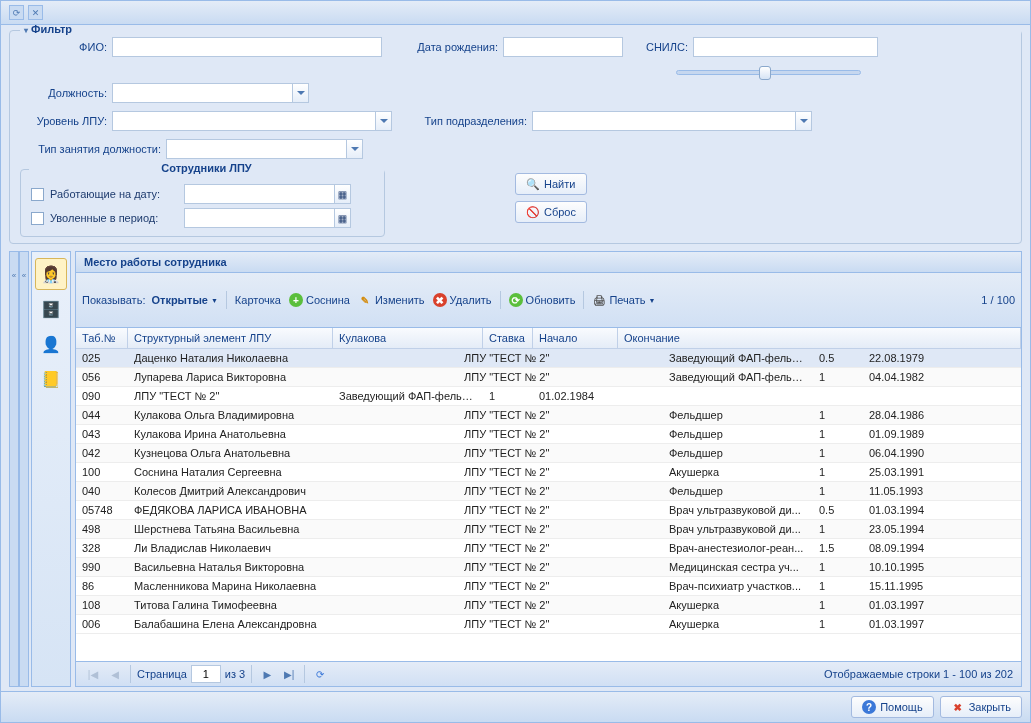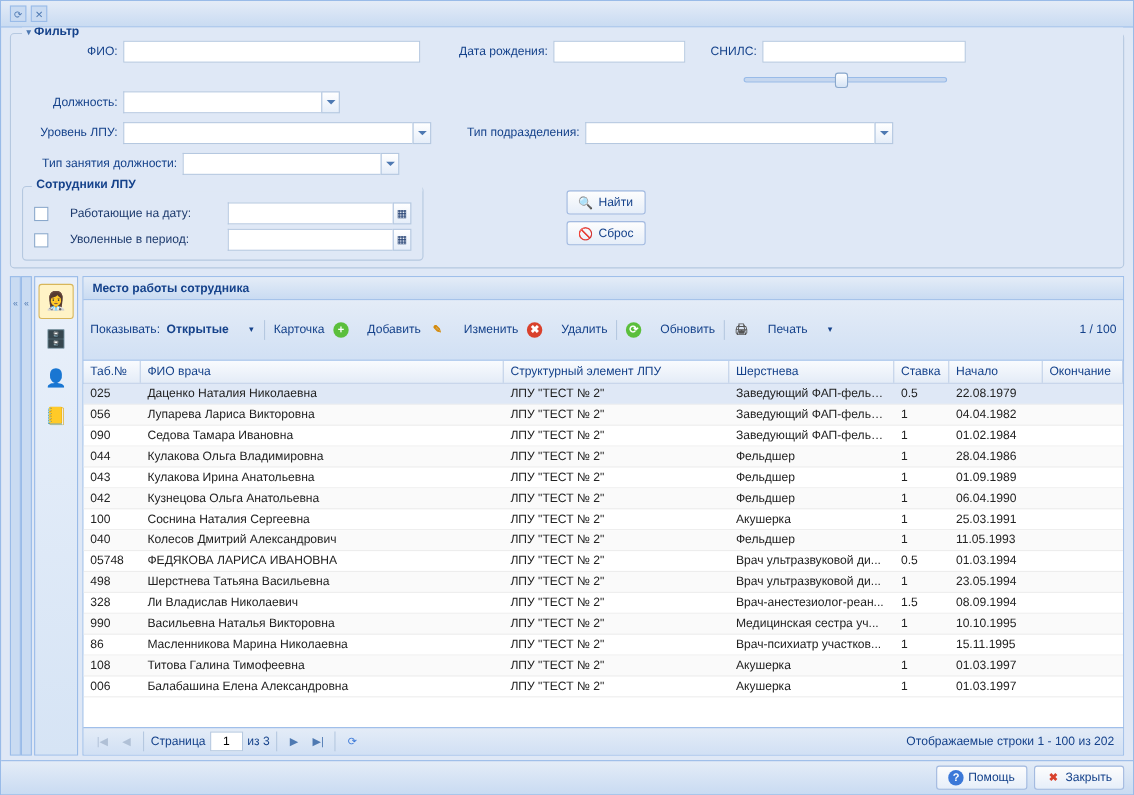--- a/index.html
+++ b/index.html
@@ -19,40 +19,40 @@
 .form-row label { color: #15428b; text-align: right; padding-right: 5px; }
 .text-input { border: 1px solid #b5c8e0; background: #fff; height: 20px; padding: 1px 3px; font-size: 11px; }
 .combo { display: inline-flex; }
 .combo input { border: 1px solid #b5c8e0; border-right: none; background: #fff; height: 20px; padding: 1px 3px; font-size: 11px; }
 .combo .trigger { width: 17px; height: 20px; background: linear-gradient(#fff,#e6eef9); border: 1px solid #b5c8e0; display: flex; align-items: center; justify-content: center; cursor: pointer; }
 .combo .trigger::after { content: ""; border-left: 4px solid transparent; border-right: 4px solid transparent; border-top: 4px solid #4e79b2; }
 .date-field { display: inline-flex; }
 .date-field input { border: 1px solid #b5c8e0; border-right: none; background: #fff; height: 20px; padding: 1px 3px; font-size: 11px; width: 150px; }
 .date-field .trigger { width: 17px; height: 20px; background: linear-gradient(#fff,#e6eef9); border: 1px solid #b5c8e0; display: flex; align-items: center; justify-content: center; cursor: pointer; font-size: 10px; }
 .inner-fieldset { border: 1px solid #b5c8e0; border-radius: 4px; margin-top: 4px; padding-bottom: 6px; display: inline-block; }
-.inner-legend { color: #15428b; font-weight: bold; font-size: 11px; margin-left: 8px; background: #dfe8f6; padding: 0 4px; position: relative; top: -8px; }
-.check-row { display: flex; align-items: center; padding: 2px 10px; gap: 20px; }
+.inner-legend { color: #15428b; font-weight: bold; font-size: 11px; margin-left: 8px; background: #dfe8f6; padding: 0 4px; position: relative; top: -8px; text-align: center; }
+.check-row { display: flex; align-items: center; padding: 2px 10px; gap: 6px; }
 .checkbox { width: 13px; height: 13px; border: 1px solid #8aa8cc; background: #fff; }
 .btn { display: inline-flex; align-items: center; gap: 4px; background: linear-gradient(#fdfdfd,#e6eef9); border: 1px solid #a3bae0; border-radius: 3px; padding: 2px 10px; height: 22px; cursor: pointer; color: #15428b; font-size: 11px; }
 .btn .icon { width: 14px; height: 14px; display: inline-flex; align-items: center; justify-content: center; font-size: 11px; }
 .slider-row { display: flex; align-items: center; justify-content: flex-end; padding: 2px 150px 2px 0; }
 .slider-track { width: 185px; height: 14px; display:flex; align-items:center; }
 .slider-rail { height: 5px; width: 100%; background:#c6d7ef; border:1px solid #99bbe8; border-radius:3px; position:relative; }
 .slider-thumb { position:absolute; top:-5px; left:45%; width:12px; height:14px; background:linear-gradient(#fff,#d6e4f5); border:1px solid #8aa8cc; border-radius:3px; cursor:pointer; }
 
 .mid-section { flex: 1; display: flex; overflow: hidden; margin: 4px 8px 4px 0; }
 .collapse-bar { width: 10px; background: #c9dbf2; border: 1px solid #99bbe8; display: flex; align-items: flex-start; justify-content: center; cursor: pointer; margin-right: 0; position: relative; }
 .collapse-bar .notch { margin-top: 3px; width: 8px; height: 40px; display:flex; align-items:center; justify-content:center; font-size:8px; color:#4e79b2; }
 .left-toolbar { width: 40px; background: linear-gradient(#e9f0fa,#d6e4f5); border: 1px solid #99bbe8; display: flex; flex-direction: column; align-items: center; padding-top: 6px; gap: 3px; margin-left: 2px; }
 .tb-icon { width: 32px; height: 32px; border: 1px solid transparent; border-radius: 3px; cursor: pointer; display:flex; align-items:center; justify-content:center; font-size:16px; }
 .tb-icon.active { background: #fff3c6; border-color: #d8b65a; }
 .grid-panel { flex: 1; display: flex; flex-direction: column; border: 1px solid #99bbe8; margin-left: 4px; min-width: 0; }
 .grid-title { background: linear-gradient(#e4ecf7,#c9dbf2); border-bottom: 1px solid #99bbe8; padding: 4px 8px; color: #15428b; font-weight: bold; font-size: 11px; }
 .grid-toolbar { background: linear-gradient(#e4ecf7,#d1e0f4); border-bottom: 1px solid #99bbe8; padding: 18px 6px; display: flex; align-items: center; gap: 4px; color: #15428b; font-size: 11px; }
-.tb-label { display: inline-flex; align-items: center; gap: 17px; cursor: pointer; color: #15428b; padding: 2px 2px; }
+.tb-label { display: inline-flex; align-items: center; gap: 3px; cursor: pointer; color: #15428b; padding: 2px 2px; }
 .tb-label.bold { font-weight: bold; }
 .tb-sep { width: 1px; height: 18px; background: #b5c8e0; margin: 0 2px; }
 .tb-right { margin-left: auto; }
 .ic { width: 14px; height: 14px; display:inline-flex; align-items:center; justify-content:center; border-radius: 7px; font-size:10px; font-weight:bold; }
 .ic.green { background:#5bbf3c; color:#fff; }
 .ic.red { background:#d9412c; color:#fff; }
 .ic.blue { background:#3b78d8; color:#fff; }
 .ic.yellow { color:#d48a0a; }
 .ic.print { color:#555; }
 .grid-header-row { display: flex; background: linear-gradient(#f9fbfe,#e4ecf7); border-bottom: 1px solid #c0d0e8; }
@@ -188,21 +188,21 @@
           <span class="tb-label bold">
               <span>Открытые</span>
               <span style="font-size:7px">▼</span>
             </span>
           <div class="tb-sep"></div>
           <span class="tb-label">
               <span>Карточка</span>
             </span>
           <span class="tb-label">
               <span class="ic green">+</span>
-              <span>Добавить</span>
+              <span>Соснина</span>
             </span>
           <span class="tb-label">
               <span class="ic yellow">✎</span>
               <span>Изменить</span>
             </span>
           <span class="tb-label">
               <span class="ic red">✖</span>
               <span>Удалить</span>
             </span>
           <div class="tb-sep"></div>
@@ -213,23 +213,22 @@
           <div class="tb-sep"></div>
           <span class="tb-label">
               <span class="ic print">🖨</span>
               <span>Печать</span>
               <span style="font-size:7px">▼</span>
             </span>
           <span class="tb-right">1 / 100</span>
         </div>
         <div class="grid-header-row">
           <div class="cell c-tab">Таб.№</div>
-          <div class="cell c-name">ФИО врача</div>
           <div class="cell c-lpu">Структурный элемент ЛПУ</div>
-          <div class="cell c-pos">Шерстнева</div>
+          <div class="cell c-pos">Кулакова</div>
           <div class="cell c-rate">Ставка</div>
           <div class="cell c-start">Начало</div>
           <div class="cell c-end">Окончание</div>
         </div>
         <div class="grid-body" id="grid-body">
             <div class="grid-row sel">
               <div class="cell c-tab">025</div>
               <div class="cell c-name">Даценко Наталия Николаевна</div>
               <div class="cell c-lpu">ЛПУ "ТЕСТ № 2"</div>
               <div class="cell c-pos">Заведующий ФАП-фельд...</div>
@@ -241,21 +240,20 @@
               <div class="cell c-tab">056</div>
               <div class="cell c-name">Лупарева Лариса Викторовна</div>
               <div class="cell c-lpu">ЛПУ "ТЕСТ № 2"</div>
               <div class="cell c-pos">Заведующий ФАП-фельд...</div>
               <div class="cell c-rate">1</div>
               <div class="cell c-start">04.04.1982</div>
               <div class="cell c-end"></div>
             </div>
             <div class="grid-row">
               <div class="cell c-tab">090</div>
-              <div class="cell c-name">Седова Тамара Ивановна</div>
               <div class="cell c-lpu">ЛПУ "ТЕСТ № 2"</div>
               <div class="cell c-pos">Заведующий ФАП-фельд...</div>
               <div class="cell c-rate">1</div>
               <div class="cell c-start">01.02.1984</div>
               <div class="cell c-end"></div>
             </div>
             <div class="grid-row">
               <div class="cell c-tab">044</div>
               <div class="cell c-name">Кулакова Ольга Владимировна</div>
               <div class="cell c-lpu">ЛПУ "ТЕСТ № 2"</div>

